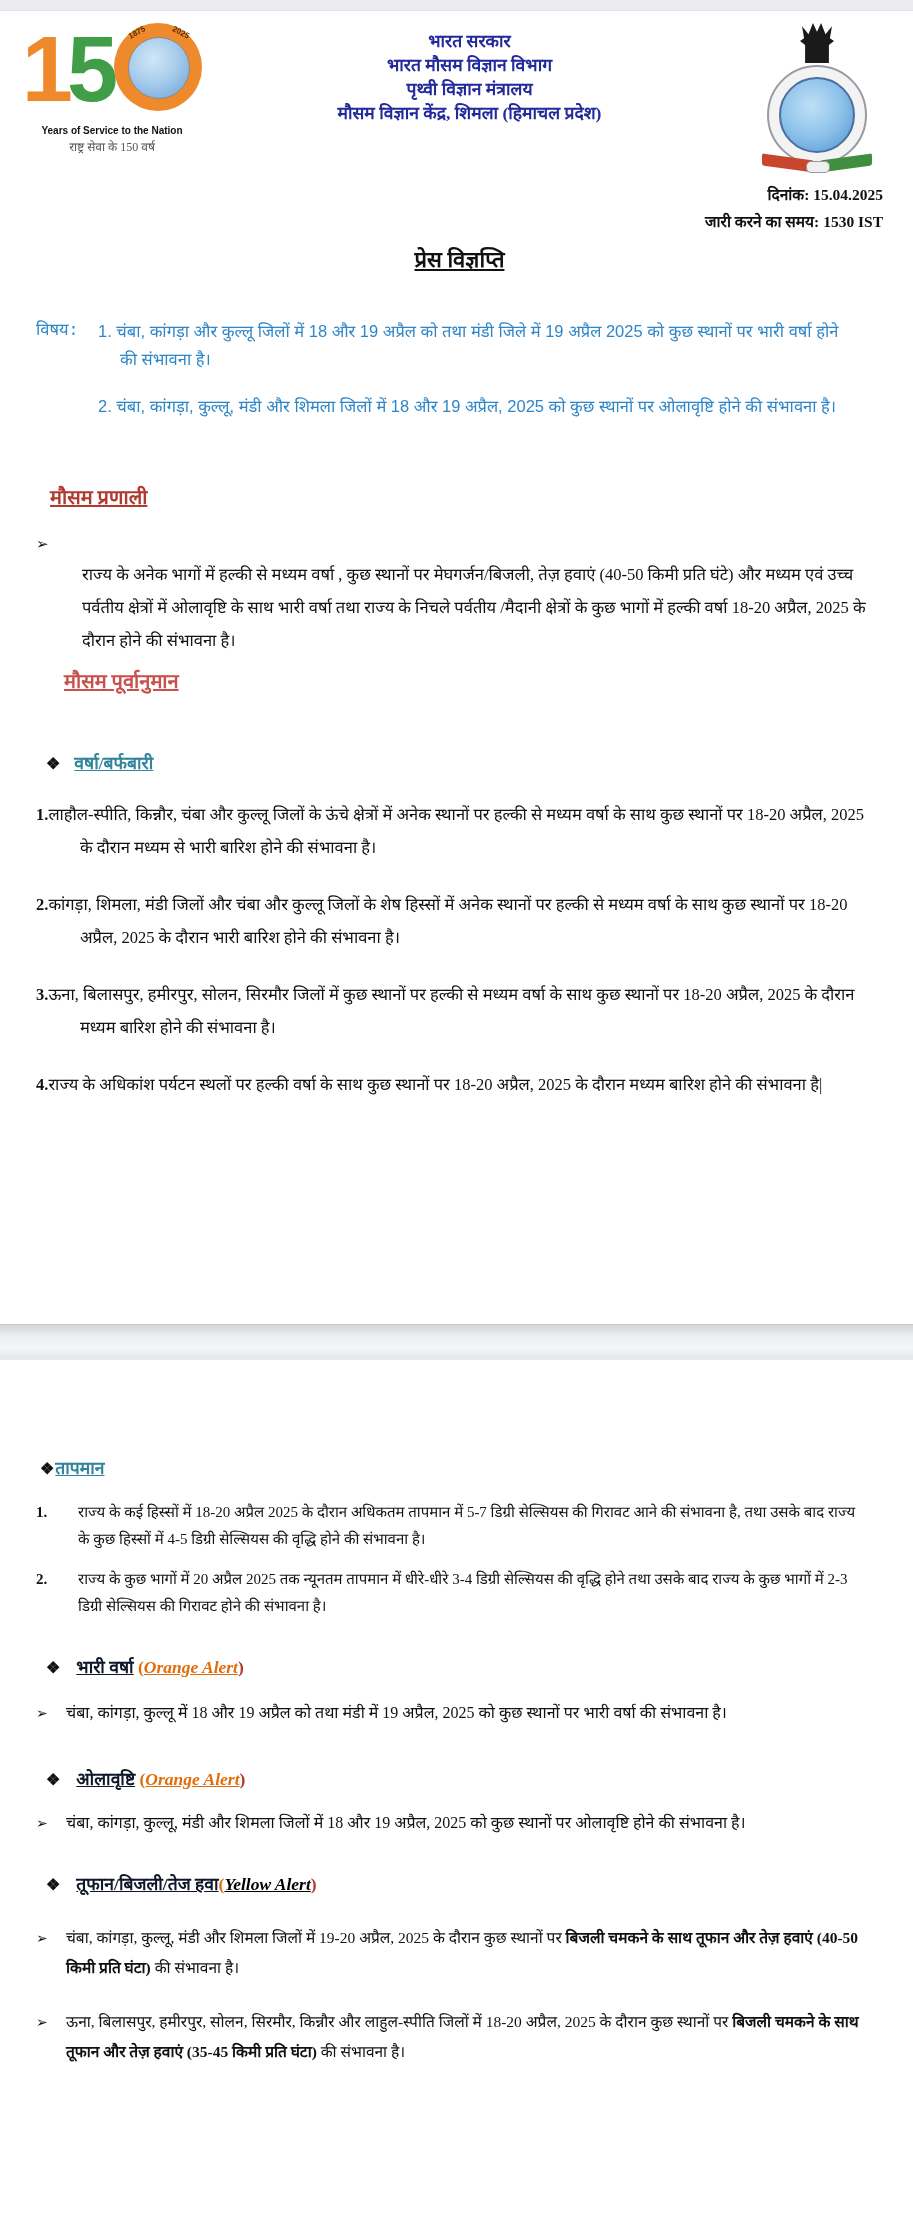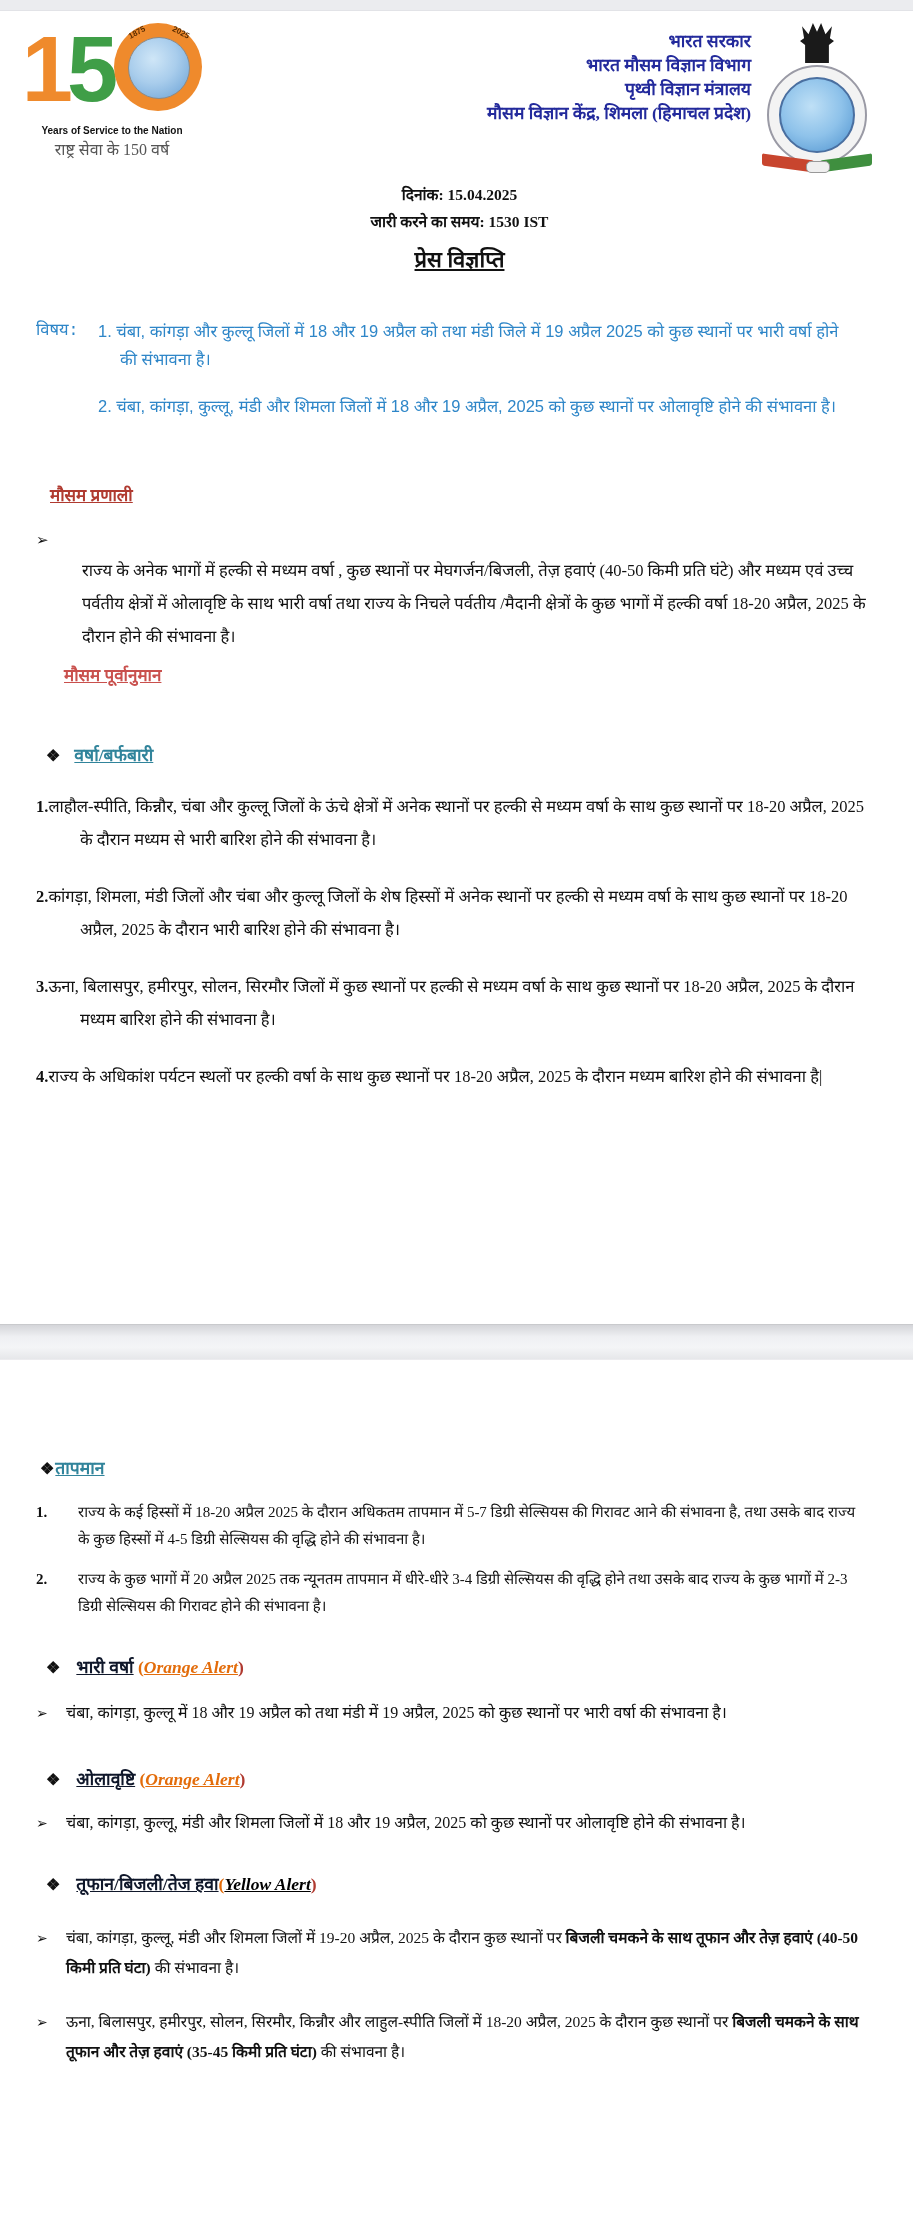--- a/index.html
+++ b/index.html
@@ -16,44 +16,44 @@
   .logo150{width:152px;text-align:center;}
   .logo150-row{display:flex;align-items:flex-start;justify-content:center;height:96px;}
   .d150{font-family:"Liberation Sans",sans-serif;font-weight:bold;font-size:92px;line-height:92px;letter-spacing:-6px;}
   .d1{color:#ef8a2c;} .d5{color:#3f9e47;}
   .ring{position:relative;width:88px;height:88px;margin-left:2px;border-radius:50%;background:#ef8a2c;flex:0 0 auto;}
   .ring .globe{position:absolute;left:14px;top:14px;width:60px;height:60px;border-radius:50%;background:radial-gradient(circle at 40% 35%,#cfe6f7 0%,#a9cdec 45%,#7fb0dd 80%);border:1px solid #8a8a8a;}
   .ringyear{position:absolute;font-family:"Liberation Sans",sans-serif;font-weight:bold;font-size:8px;color:#5b2d00;}
   .y1875{top:5px;left:14px;transform:rotate(-28deg);}
   .y2025{top:5px;right:12px;transform:rotate(28deg);}
   .l150cap{font-family:"Liberation Sans",sans-serif;font-weight:bold;font-size:10px;color:#111;margin-top:6px;}
-  .l150cap2{font-size:16px;color:#555;margin-top:2px;}
-  .org{flex:1;text-align:right;color:#232a9c;font-weight:bold;font-size:17.5px;line-height:24px;padding-top:6px;}
+  .l150cap2{font-size:12px;color:#555;margin-top:2px;}
+  .org{flex:1;text-align:center;color:#232a9c;font-weight:bold;font-size:17.5px;line-height:24px;padding-top:6px;}
   .imdlogo{width:132px;display:flex;flex-direction:column;align-items:center;}
   .ashoka{width:34px;height:40px;background:#1a1a1a;clip-path:polygon(15% 100%,15% 55%,0% 45%,12% 38%,6% 8%,25% 28%,38% 0%,50% 22%,62% 0%,75% 28%,94% 8%,88% 38%,100% 45%,85% 55%,85% 100%);}
   .imdcircle{position:relative;width:96px;height:96px;border-radius:50%;background:#f3f3f3;border:2px solid #9a9aa5;margin-top:2px;display:flex;align-items:center;justify-content:center;}
   .imdglobe{width:72px;height:72px;border-radius:50%;background:radial-gradient(circle at 42% 38%,#bfe0f6 0%,#8ec2ea 50%,#5f9fd6 85%);border:2px solid #4a6fa0;}
   .ribbon{position:relative;width:110px;height:14px;margin-top:-8px;}
   .ribbon .rleft{position:absolute;left:0;top:0;width:52px;height:12px;background:#c8452e;transform:skewY(8deg);border-radius:2px;}
   .ribbon .rright{position:absolute;right:0;top:0;width:52px;height:12px;background:#3f8f3f;transform:skewY(-8deg);border-radius:2px;}
   .ribbon .rmid{position:absolute;left:44px;top:4px;width:22px;height:10px;background:#efefef;border:1px solid #999;border-radius:5px;}
 
   
-  .meta{text-align:center;font-weight:bold;font-size:15.5px;line-height:27px;margin-top:10px;}
+  .meta{text-align:right;font-weight:bold;font-size:15.5px;line-height:27px;margin-top:10px;}
   .doc-title{text-align:center;font-size:22px;font-weight:bold;margin-top:8px;}
   .doc-title span{text-decoration:underline;}
 
   
   .subject{display:flex;margin-top:44px;color:#2e86c8;font-size:16.5px;font-family:"Liberation Sans",sans-serif;}
   .subject-label{width:62px;flex:0 0 auto;font-family:Liberation Mono, monospace;}
   .subject-items{flex:1;padding-right:30px;}
   .subject-item{line-height:28px;margin-bottom:19px;padding-left:22px;text-indent:-22px;}
 
   
-  .sec-head{font-weight:bold;font-size:17px;}
+  .sec-head{font-weight:bold;font-size:20px;}
   .sec-head span{text-decoration:underline;}
   .sec-system{color:#b03a30;margin-left:14px;margin-top:44px;}
   .sec-forecast{color:#c9504d;margin-left:28px;margin-top:10px;}
   .sec-warning{color:#c9504d;margin-left:28px;margin-top:38px;}
 
   .bullet-row{display:flex;margin-top:24px;font-size:16.5px;}
   .arrow{width:34px;flex:0 0 auto;font-size:15px;padding-top:1px;}
   .bullet-bold{font-weight:bold;font-style:italic;line-height:24px;padding-right:14px;}
   .sys-para{margin-left:46px;margin-top:5px;font-size:16.5px;line-height:33px;padding-right:6px;}
 

